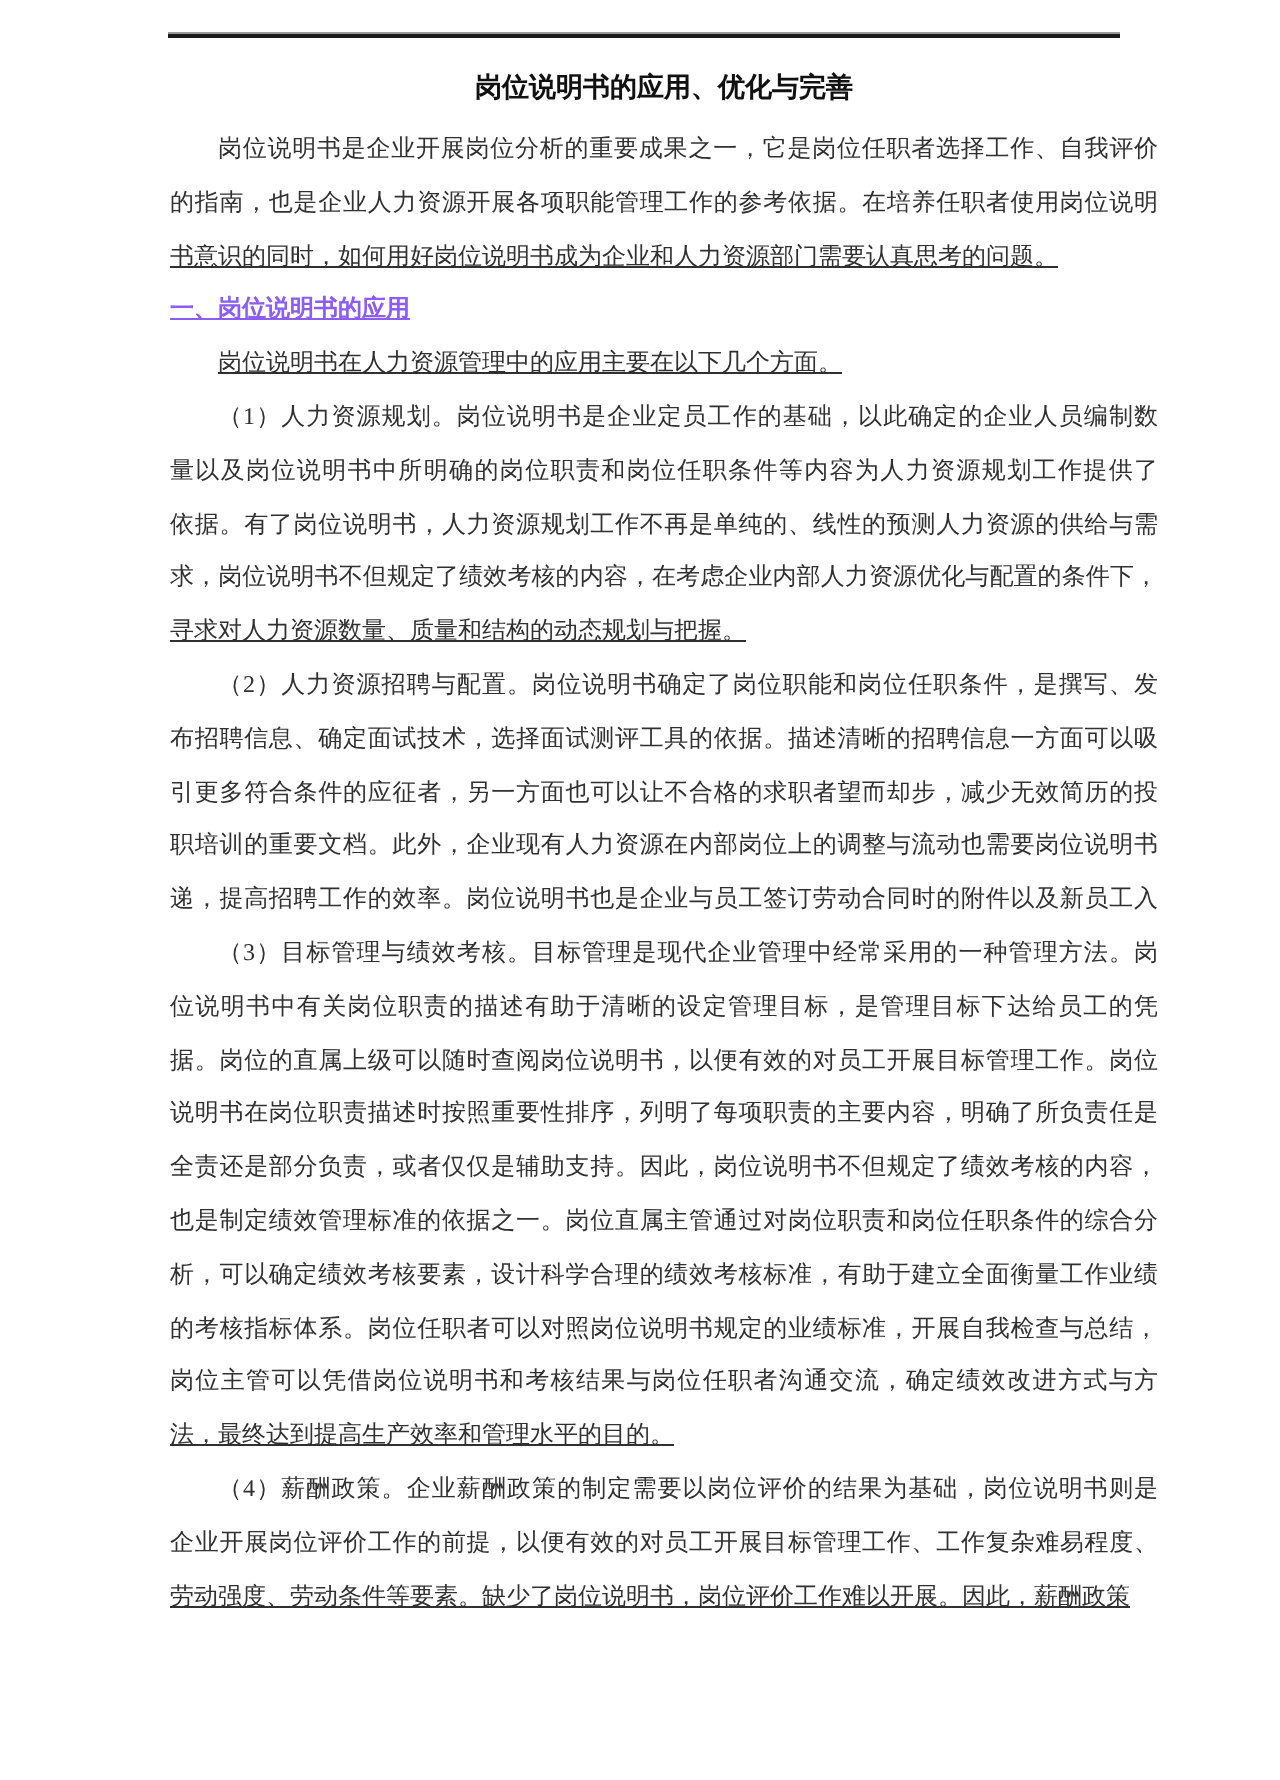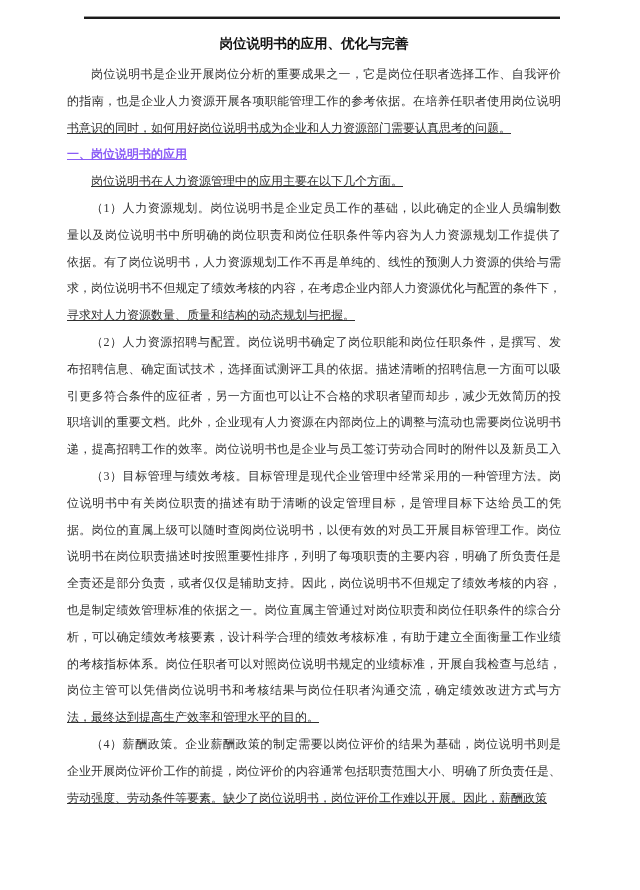--- a/index.html
+++ b/index.html
@@ -19,21 +19,21 @@
     position: absolute;
     left: 84px;
     top: 16px;
     width: 476px;
     height: 2px;
     background: #1b1b1b;
     border-top: 1px solid #9a9a9a;
   }
   .content {
     position: absolute;
-    left: 67px;
+    left: 85px;
     top: 30px;
     width: 494px;
   }
   .doc-title {
     font-size: 13.5px;
     font-weight: 700;
     color: #111111;
     text-align: center;
     line-height: 28px;
     height: 28px;
@@ -89,17 +89,17 @@
         <div class="line">位说明书中有关岗位职责的描述有助于清晰的设定管理目标，是管理目标下达给员工的凭</div>
         <div class="line">据。岗位的直属上级可以随时查阅岗位说明书，以便有效的对员工开展目标管理工作。岗位</div>
         <div class="line">说明书在岗位职责描述时按照重要性排序，列明了每项职责的主要内容，明确了所负责任是</div>
         <div class="line">全责还是部分负责，或者仅仅是辅助支持。因此，岗位说明书不但规定了绩效考核的内容，</div>
         <div class="line">也是制定绩效管理标准的依据之一。岗位直属主管通过对岗位职责和岗位任职条件的综合分</div>
         <div class="line">析，可以确定绩效考核要素，设计科学合理的绩效考核标准，有助于建立全面衡量工作业绩</div>
         <div class="line">的考核指标体系。岗位任职者可以对照岗位说明书规定的业绩标准，开展自我检查与总结，</div>
         <div class="line">岗位主管可以凭借岗位说明书和考核结果与岗位任职者沟通交流，确定绩效改进方式与方</div>
         <div class="line line-last">法，最终达到提高生产效率和管理水平的目的。</div>
         <div class="line indent">（4）薪酬政策。企业薪酬政策的制定需要以岗位评价的结果为基础，岗位说明书则是</div>
-        <div class="line">企业开展岗位评价工作的前提，岗位评价的内容通常包括职责范围大小、明确了所负责任是、</div>
+        <div class="line">企业开展岗位评价工作的前提，以便有效的对员工开展目标管理工作、工作复杂难易程度、</div>
         <div class="line line-last">劳动强度、劳动条件等要素。缺少了岗位说明书，岗位评价工作难以开展。因此，薪酬政策</div>
       </div>
   </div>
 </div>
 
 </body></html>

